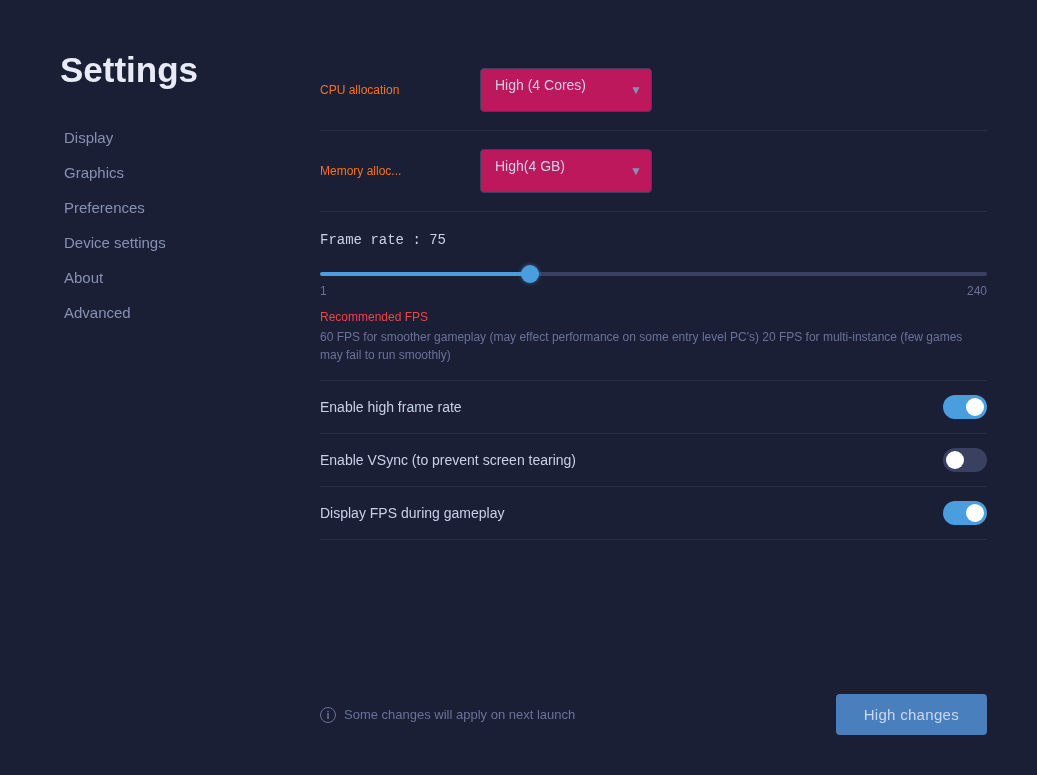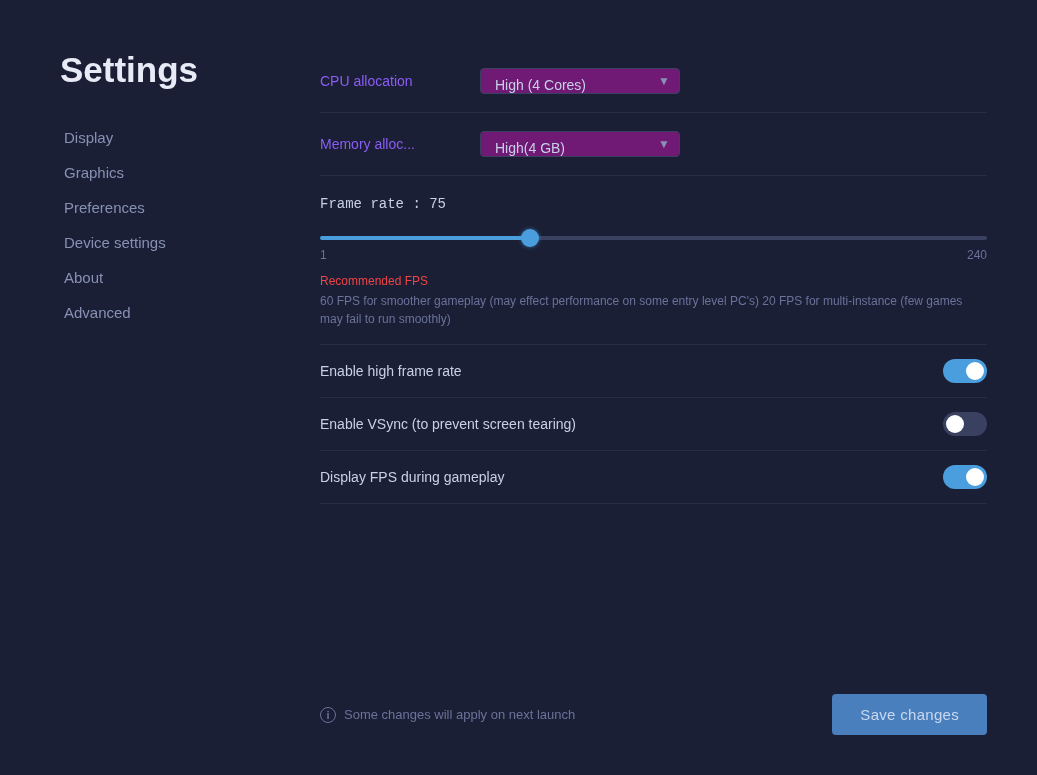--- a/index.html
+++ b/index.html
@@ -72,43 +72,43 @@
 
     
     .setting-row {
       display: flex;
       align-items: center;
       padding: 18px 0;
       border-bottom: 1px solid #272d47;
     }
 
     .setting-label {
-      font-size: 14px;
-      color: #8b5cf6;
+      font-size: 12px;
+      color: #f97316;
       width: 160px;
       flex-shrink: 0;
     }
 
     
     .select-wrapper {
       position: relative;
       display: inline-block;
     }
 
     .select-dropdown {
       appearance: none;
       -webkit-appearance: none;
-      background-color: #701a75;
+      background-color: #be185d;
       border: 1px solid #3a4060;
       color: #c8d0e7;
       font-size: 14px;
-      padding: 8px 36px 0 14px;
+      padding: 8px 36px 18px 14px;
       border-radius: 4px;
       cursor: pointer;
-      width: 200px;
+      width: 172px;
       outline: none;
     }
 
     .chevron-down-icon {
       position: absolute;
       right: 10px;
       top: 50%;
       transform: translateY(-50%);
       pointer-events: none;
       color: #8891b4;
@@ -384,16 +384,16 @@
         </label>
       </div>
 
     </div>
 
     <div class="footer">
       <div class="footer-note">
         <span class="info-icon">i</span>
         <span>Some changes will apply on next launch</span>
       </div>
-      <button class="save-button">Save changes</button>
+      <button class="save-button">High changes</button>
     </div>
   </div>
 </div>
 
 </body></html>

